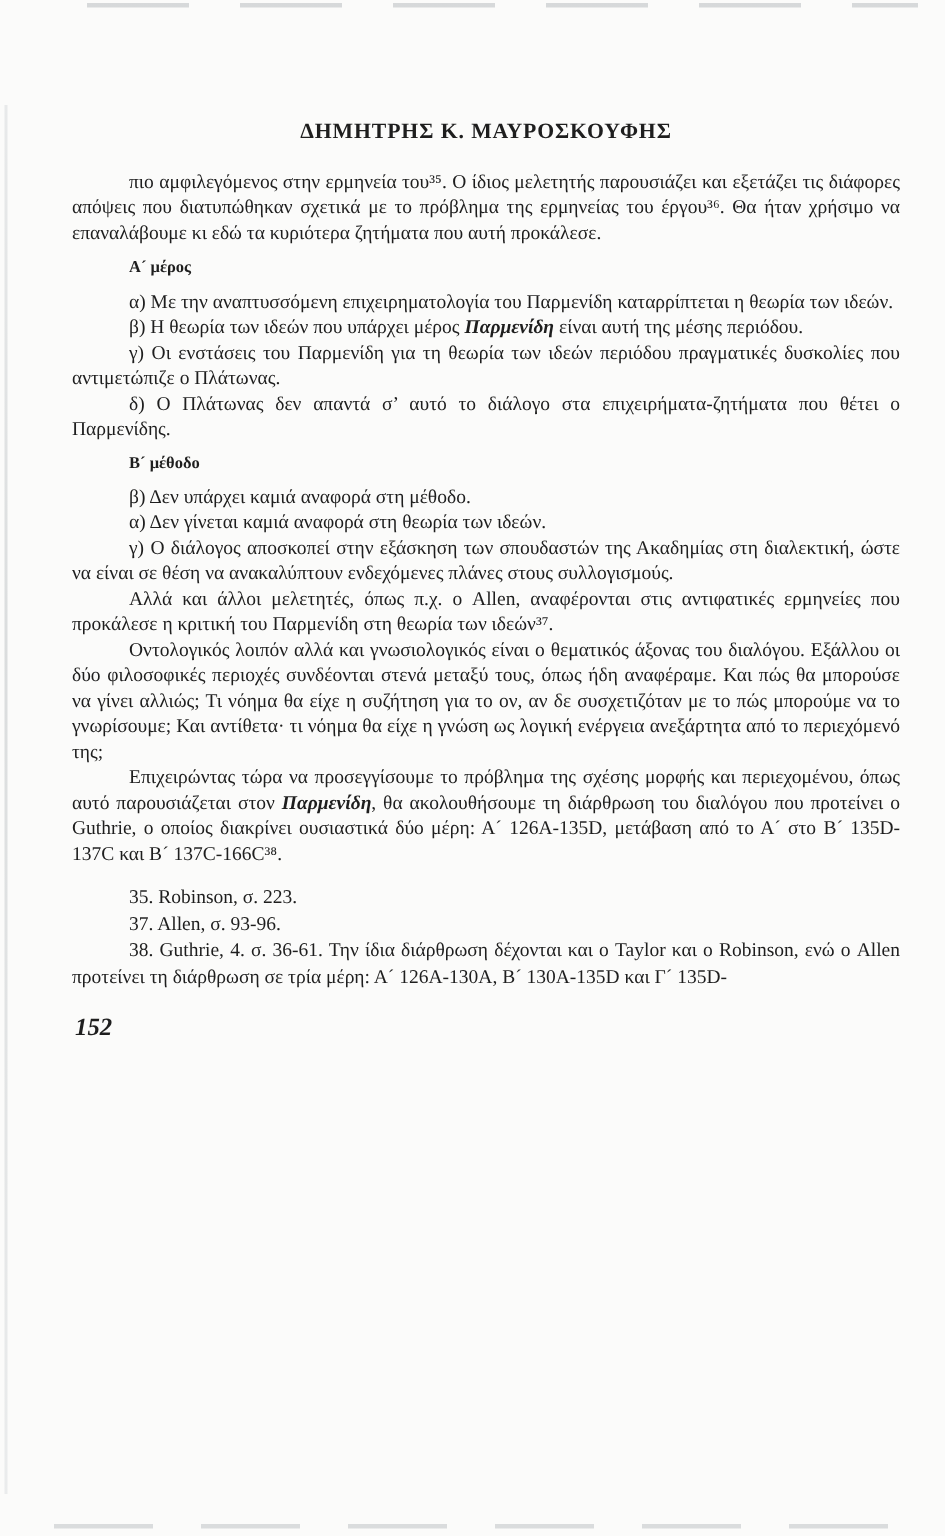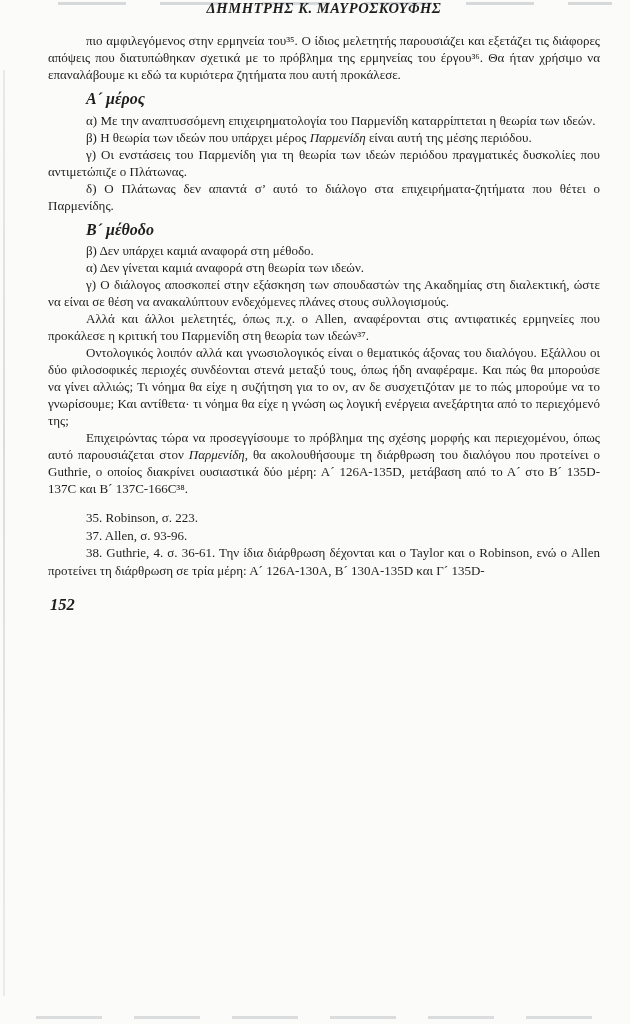--- a/index.html
+++ b/index.html
@@ -24,43 +24,42 @@
   }
   .artifact-left{
     position:absolute;left:3px;top:70px;bottom:28px;width:2px;
     background:linear-gradient(#e3e5e6,#d2d5d6 40%,#e6e8e9);
     opacity:.8;
   }
   .column{
     position:absolute;left:48px;top:0;width:552px;
   }
   .running-head{
+    padding-top:80px;
     text-align:center;
     font-size:14.5px;
     font-weight:bold;
-    font-style:italic;
     letter-spacing:0.6px;
     margin-bottom:15px;
   }
   .body{
     margin:0;
     font-size:13px;
     line-height:17px;
     text-align:justify;
     text-indent:38px;
   }
   .section-title{
     margin:5px 0 2px 0;
-    font-size:16px;
+    font-size:11px;
     line-height:21.6px;
     font-weight:bold;
-    font-style:italic;
     text-indent:38px;
   }
-  .work{font-style:italic;font-weight:normal;}
+  .work{font-style:italic;font-weight:bold;}
   .footnotes{
     margin-top:12px;
   }
   .footnote{
     margin:0;
     font-size:13px;
     line-height:17.6px;
     text-align:justify;
     text-indent:38px;
   }

